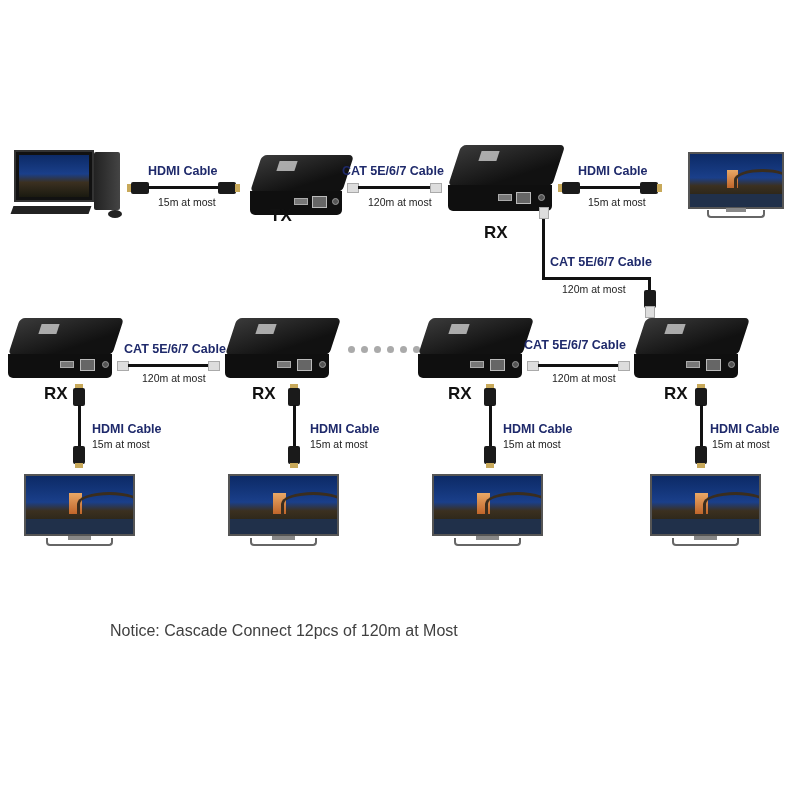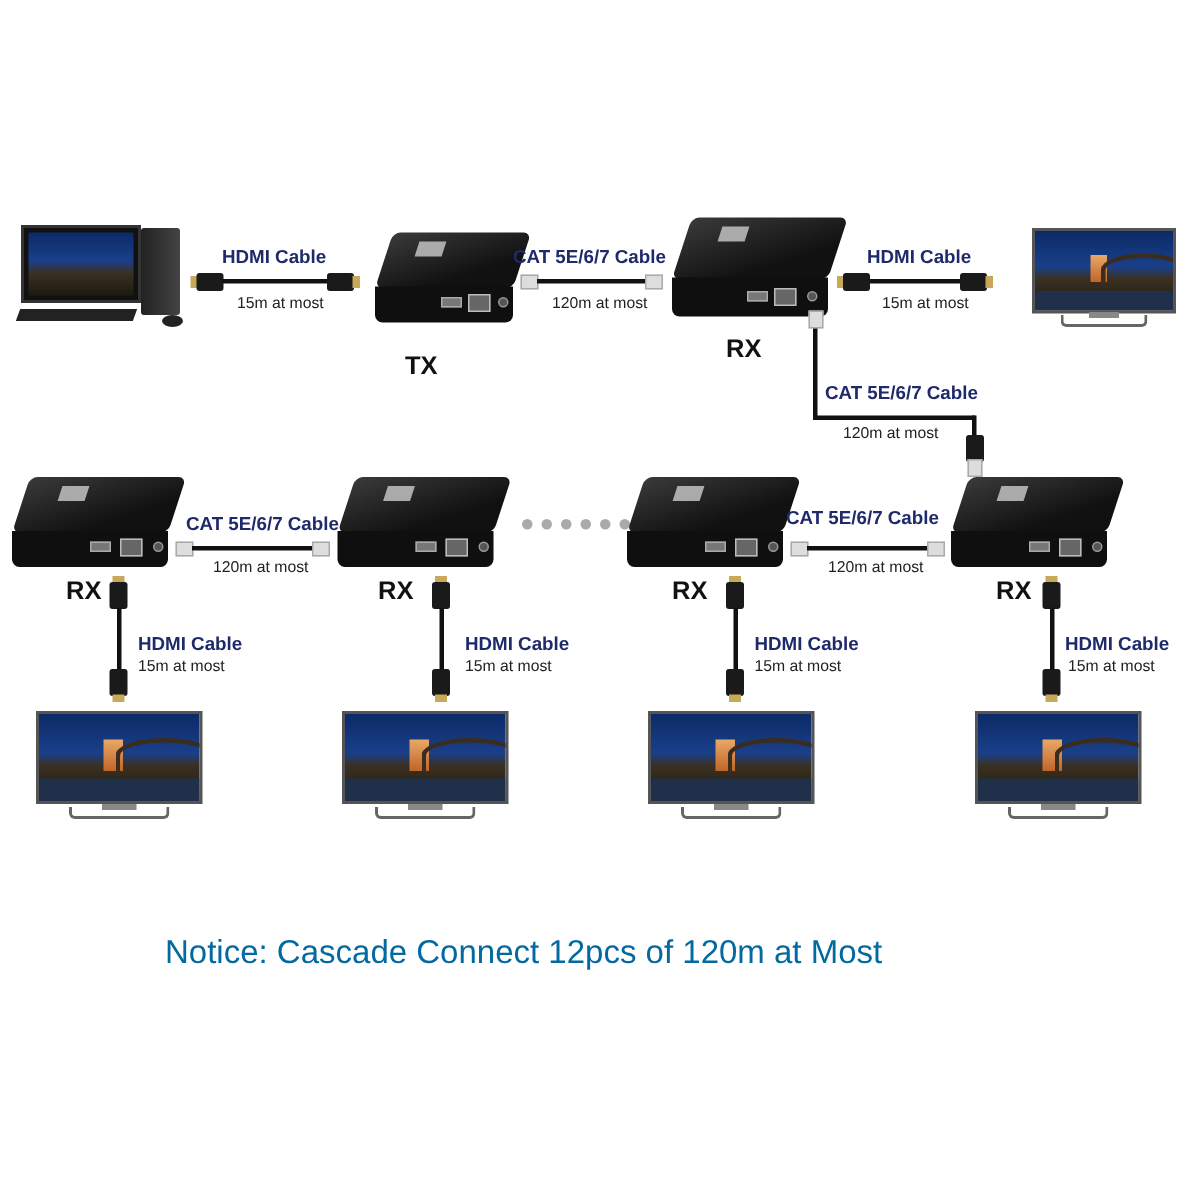--- a/index.html
+++ b/index.html
@@ -1,21 +1,21 @@
 <!DOCTYPE html>
 <html><head>
 <meta charset="utf-8">
 <style>
   html,body{margin:0;padding:0;background:#fff;}
   body{width:800px;height:800px;position:relative;overflow:hidden;font-family:"Liberation Sans",sans-serif;}
   .abs{position:absolute;}
   .cable-title{font-weight:bold;font-size:12.5px;color:#1f2a6b;white-space:nowrap;}
   .cable-sub{font-size:10.5px;color:#222;white-space:nowrap;}
   .dev-label{font-weight:bold;font-size:17px;color:#111;}
-  .notice{font-size:22px;color:#0369a1;white-space:nowrap;text-align:right;}
+  .notice{font-size:16px;color:#404040;white-space:nowrap;text-align:right;}
   .box{position:absolute;}
   .box .top{position:absolute;left:0;top:0;width:100%;height:62%;background:linear-gradient(160deg,#3a3a3a,#111 70%);border-radius:5px;transform:skewX(-18deg);transform-origin:bottom left;}
   .box .front{position:absolute;left:0;bottom:0;width:100%;height:40%;background:#0f0f0f;border-radius:0 0 5px 5px;}
   .box .port-hdmi{position:absolute;width:12px;height:5px;background:#777;border:1px solid #aaa;bottom:10px;}
   .box .port-rj{position:absolute;width:13px;height:10px;background:#666;border:1px solid #bbb;bottom:7px;}
   .box .port-dc{position:absolute;width:5px;height:5px;border-radius:50%;background:#555;border:1px solid #999;bottom:10px;}
   .box .logo{position:absolute;width:18px;height:10px;background:#ccc;top:6px;transform:skewX(-18deg);opacity:.8;}
   .cable-h{position:absolute;height:3px;background:#111;}
   .cable-v{position:absolute;width:3px;background:#111;}
   .plug-h{position:absolute;width:18px;height:12px;background:#1a1a1a;border-radius:2px;}
@@ -57,21 +57,21 @@
 <div class="abs cable-sub" style="left:158px;top:196px;">15m at most</div>
 
 <div class="box" style="left:250px;top:155px;width:92px;height:60px;">
   <div class="top"></div>
     <div class="front"></div>
   <div class="logo" style="left:28px;"></div>
   <div class="port-hdmi" style="left:44px;"></div>
   <div class="port-rj" style="left:62px;"></div>
   <div class="port-dc" style="left:82px;"></div>
 </div>
-<div class="abs dev-label" style="left:270px;top:234px;">TX</div>
+<div class="abs dev-label" style="left:270px;top:206px;">TX</div>
 
 <div class="abs">
   <div class="rj-h" style="left:347px;top:183px;"></div>
   <div class="cable-h" style="left:358px;top:186px;width:72px;"></div>
   <div class="rj-h" style="left:430px;top:183px;"></div>
 </div>
 <div class="abs cable-title" style="left:342px;top:164px;">CAT 5E/6/7 Cable</div>
 <div class="abs cable-sub" style="left:368px;top:196px;">120m at most</div>
 
 <div class="box" style="left:448px;top:145px;width:104px;height:66px;">

